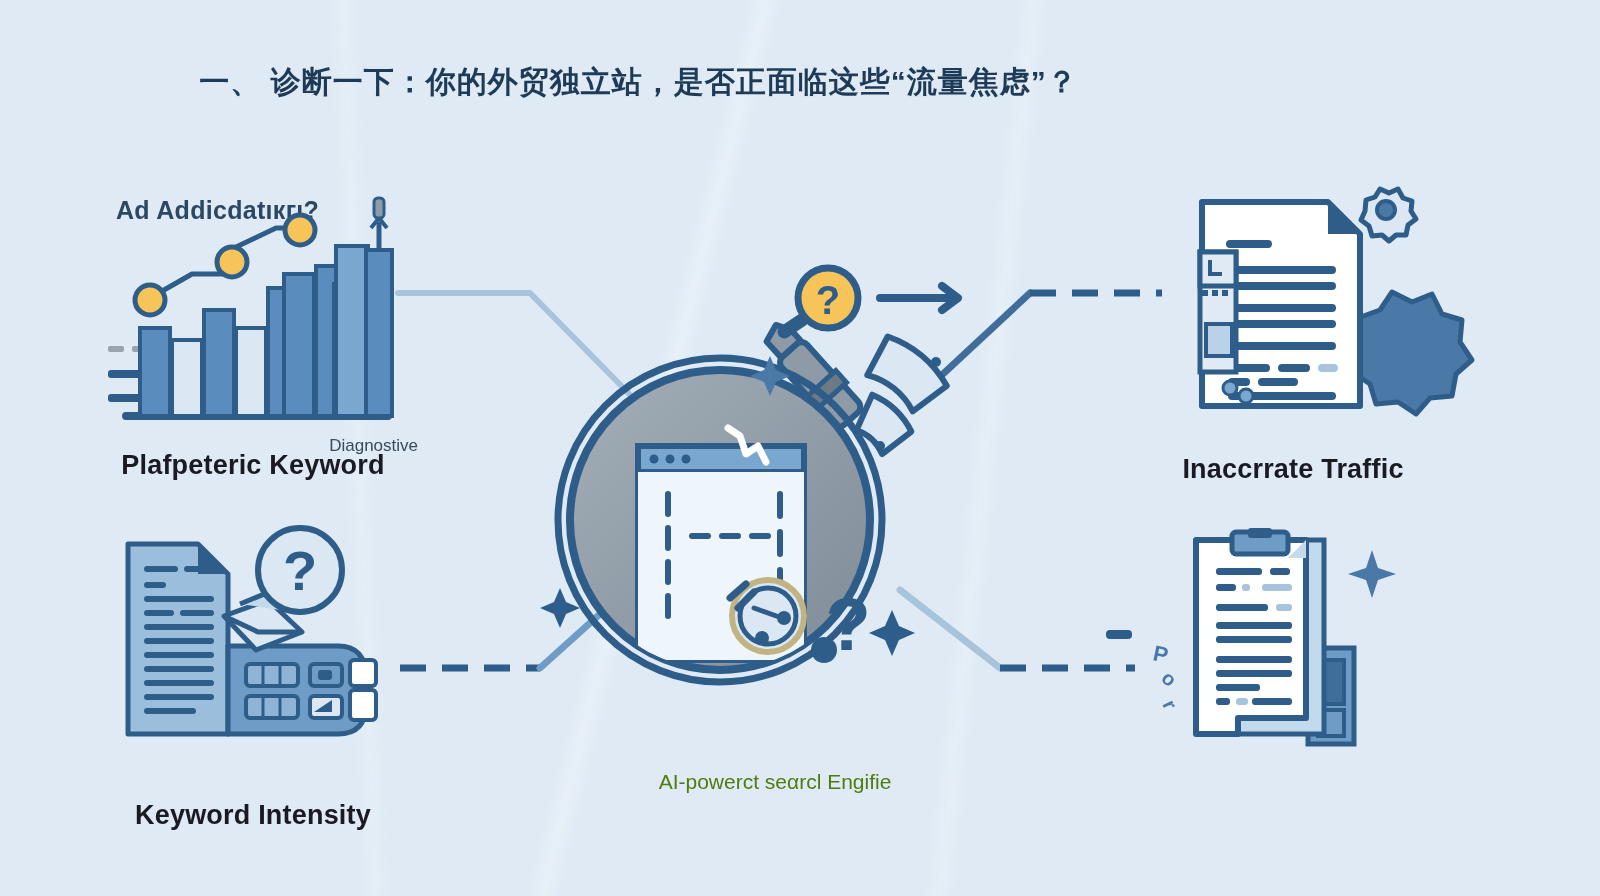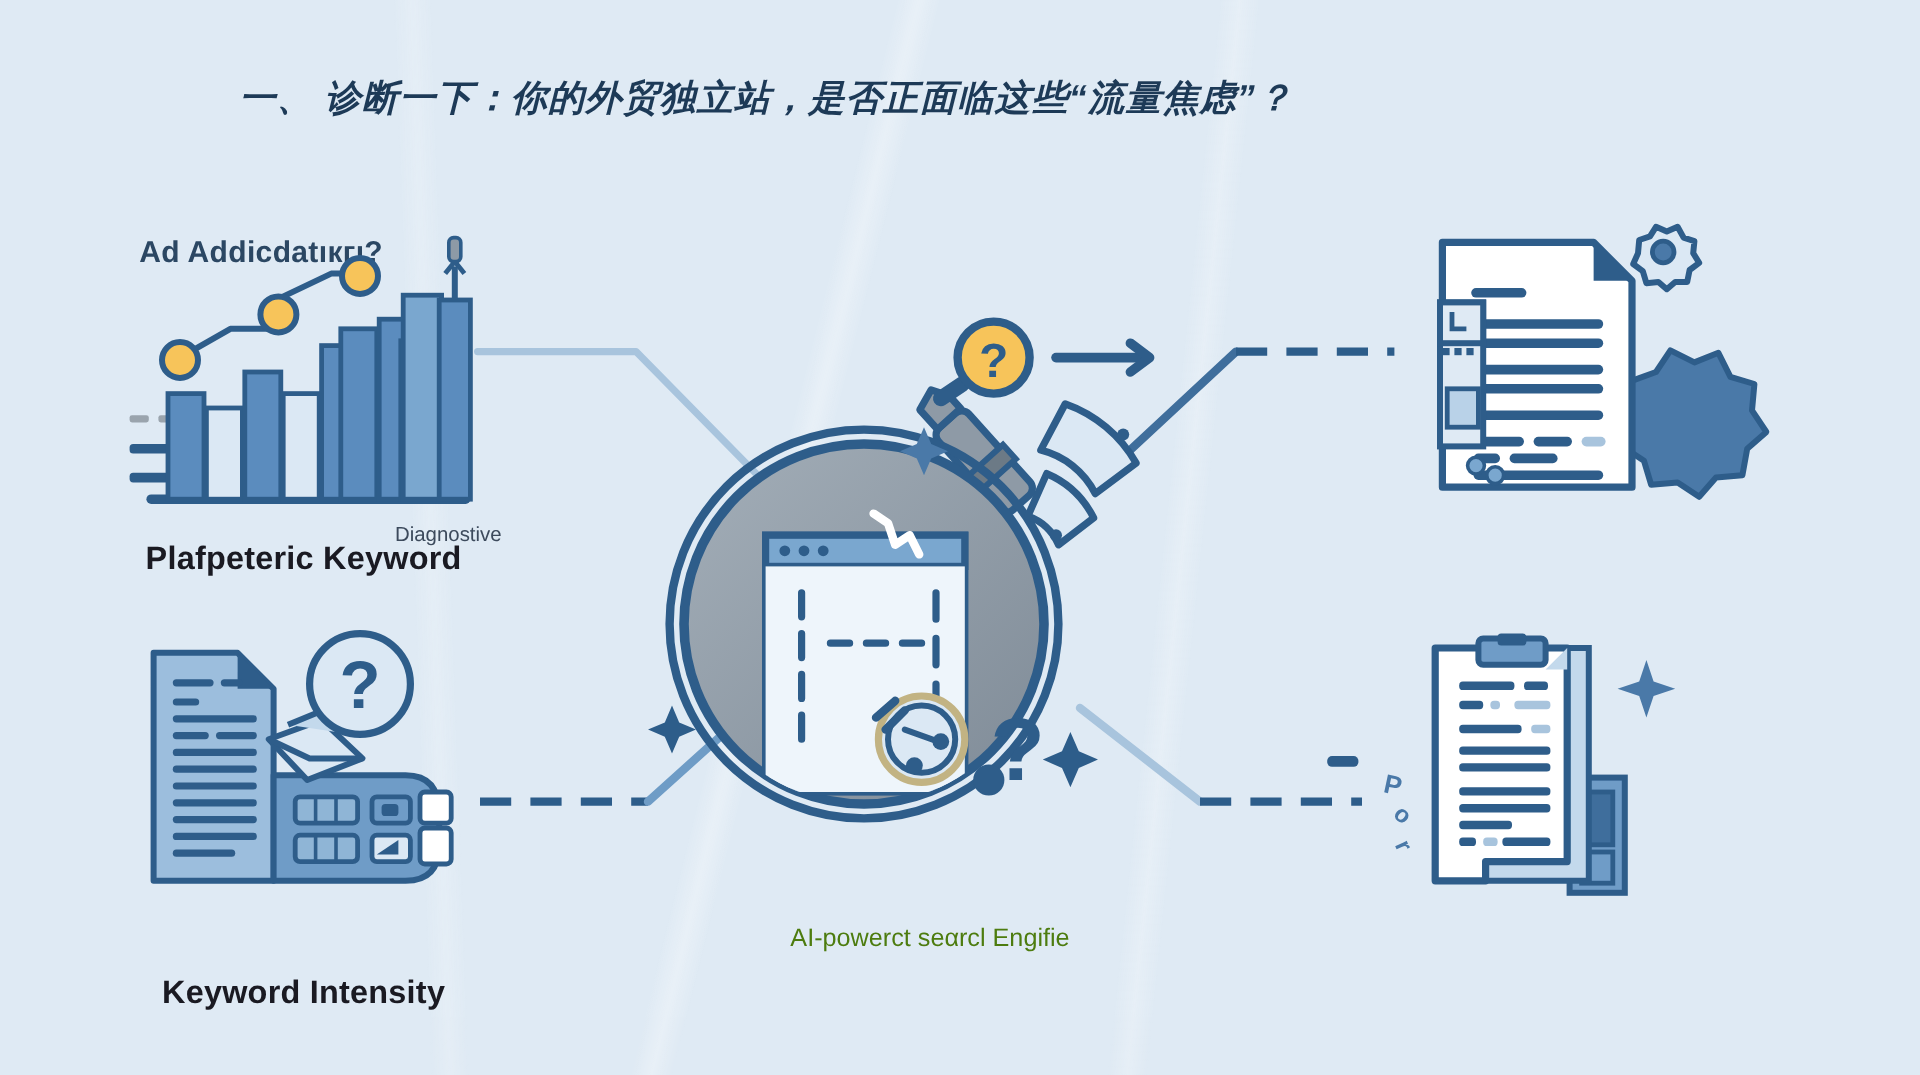--- a/index.html
+++ b/index.html
@@ -33,21 +33,20 @@
     position: absolute;
     top: 62px;
     left: 0;
     width: 1277px;
     text-align: center;
     font-size: 30px;
     font-weight: 700;
     color: #1d3a57;
     letter-spacing: 1px;
     white-space: nowrap;
-    font-style: italic;
   }
 
   
   .quad {
     position: absolute;
     width: 330px;
     text-align: center;
   }
   .quad .art {
     position: relative;
@@ -212,21 +211,21 @@
       <path d="M 226 184 L 244 184 L 244 172 Z" fill="#2e5d8a"></path>
 
       <path d="M 136 88 L 180 72 L 214 104 L 168 122 Z" fill="#dbe8f4" stroke="#2e5d8a" stroke-width="5" stroke-linejoin="round"></path>
       <path d="M 136 88 L 170 104 L 214 104" fill="none" stroke="#2e5d8a" stroke-width="5"></path>
       <path d="M 152 76 L 186 62 L 206 84" fill="#c3d9ec" stroke="#2e5d8a" stroke-width="5" stroke-linejoin="round"></path>
 
       <circle cx="212" cy="42" r="42" fill="#dbe8f4" stroke="#2e5d8a" stroke-width="6"></circle>
       <text x="212" y="62" font-family="'Liberation Sans', sans-serif" font-size="56" font-weight="700" fill="#2e5d8a" text-anchor="middle">?</text>
     </svg>
   </div>
-  <div class="caption" style="margin-top:34px;">Keyword Intensity</div>
+  <div class="caption" style="margin-top:22px;">Keyword Intensity</div>
 </div>
 
 <div class="quad" id="q-tr">
   <div class="art">
     <svg width="330" height="250" viewBox="0 0 330 250">
 
       <g>
         <path d="M 88 74 l 16 -4 l 8 -14 l 16 6 l 14 -8 l 10 13 l 16 2 l 0 17 l 12 11 l -8 15 l 4 16 l -15 7 l -7 15 l -16 -4 l -14 9 l -11 -12 l -16 -1 l -2 -16 l -13 -10 l 7 -15 l -5 -16 z" fill="#dbe8f4" stroke="#2e5d8a" stroke-width="6" stroke-linejoin="round"></path>
         <circle cx="128" cy="118" r="28" fill="#dfeaf4" stroke="#2e5d8a" stroke-width="6"></circle>
       </g>
@@ -266,20 +265,21 @@
         <path d="M 238 12 l 9 -3 l 5 -8 l 9 4 l 9 -4 l 5 9 l 9 3 l -1 10 l 5 8 l -8 6 l -2 10 l -10 0 l -7 6 l -7 -6 l -10 1 l -3 -10 l -8 -6 l 4 -9 z" fill="#dbe8f4" stroke="#2e5d8a" stroke-width="5" stroke-linejoin="round"></path>
         <circle cx="258" cy="22" r="9" fill="#4a79a8" stroke="#2e5d8a" stroke-width="4"></circle>
       </g>
 
       <g fill="#7aa7cf">
         <circle cx="102" cy="200" r="7" stroke="#2e5d8a" stroke-width="3"></circle>
         <circle cx="118" cy="208" r="7" stroke="#2e5d8a" stroke-width="3"></circle>
       </g>
     </svg>
   </div>
+  <div class="caption" style="margin-top:16px;">Inaccrrate Traffic</div>
 </div>
 
 <div class="quad" id="q-br">
   <div class="art">
     <svg width="330" height="230" viewBox="0 0 330 230">
 
       <rect x="180" y="120" width="46" height="96" fill="#6f9cc7" stroke="#2e5d8a" stroke-width="5"></rect>
       <rect x="190" y="132" width="26" height="44" fill="#3f6e9c" stroke="#2e5d8a" stroke-width="4"></rect>
       <rect x="190" y="182" width="26" height="26" fill="#6f9cc7" stroke="#2e5d8a" stroke-width="4"></rect>
 

